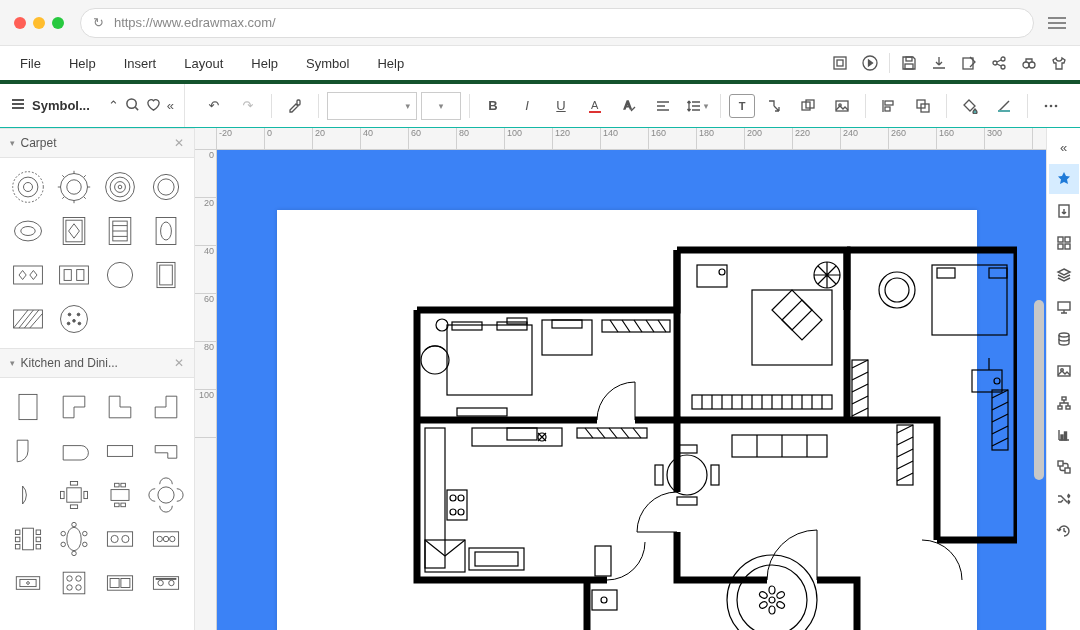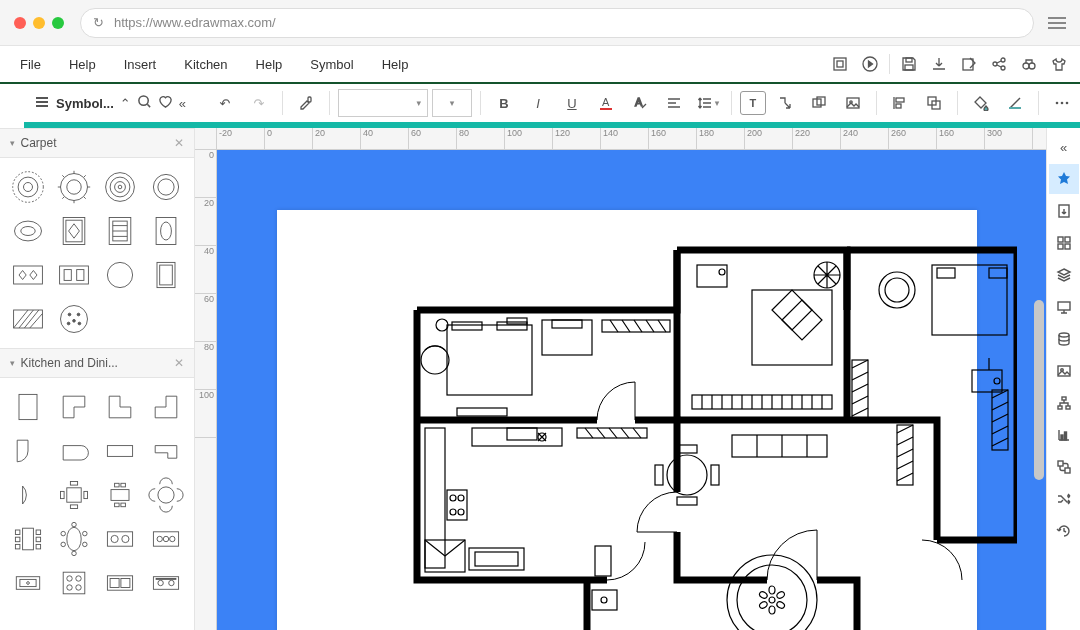--- a/index.html
+++ b/index.html
@@ -10,28 +10,28 @@
 .traffic { display: flex; gap: 7px; margin-right: 16px; }
 .traffic span { width: 12px; height: 12px; border-radius: 50%; display: block; }
 .tl-red { background: #ff5f56; }
 .tl-yellow { background: #ffbd2e; }
 .tl-green { background: #27c93f; }
 .url-bar { flex: 1; height: 30px; background: #fff; border: 1px solid #ddd; border-radius: 15px; display: flex; align-items: center; padding: 0 12px; color: #888; gap: 10px; }
 .hamburger { margin-left: 14px; display: flex; flex-direction: column; gap: 3px; }
 .hamburger span { width: 18px; height: 2px; background: #888; display: block; }
 
 
-.menu-bar { height: 38px; display: flex; align-items: center; padding: 0 6px; border-bottom: 2px solid #14532d; }
+.menu-bar { height: 38px; display: flex; align-items: center; padding: 0 6px; border-bottom: 4px solid #14532d; }
 .menu-item { padding: 6px 14px; cursor: pointer; }
 .menu-spacer { flex: 1; }
 .menu-icon-btn { width: 30px; height: 30px; display: flex; align-items: center; justify-content: center; cursor: pointer; color: #555; }
 .menu-divider { width: 1px; height: 20px; background: #e0e0e0; margin: 0 4px; }
 
 
-.toolbar-row { height: 44px; display: flex; align-items: center; border-bottom: 6px solid #14b8a6; margin-left: 24px; }
+.toolbar-row { height: 44px; display: flex; align-items: center; border-bottom: 1px solid #14b8a6; }
 .side-header { width: 195px; display: flex; align-items: center; gap: 6px; padding: 0 10px; height: 100%; }
 .side-header .lib-label { font-weight: 600; flex: 1; overflow: hidden; text-overflow: ellipsis; white-space: nowrap; }
 .side-header .ic { cursor: pointer; color: #555; }
 .vdiv { width: 1px; height: 100%; background: #e4e4e4; }
 .toolbar { flex: 1; display: flex; align-items: center; gap: 4px; padding: 0 14px; height: 100%; }
 .tool-btn { width: 30px; height: 30px; display: flex; align-items: center; justify-content: center; color: #555; cursor: pointer; border-radius: 3px; }
 .tool-sep { width: 1px; height: 24px; background: #e0e0e0; margin: 0 4px; }
 .tool-select { height: 28px; border: 1px solid #ccc; background: #fff; color: #666; padding: 0 6px; display: flex; align-items: center; justify-content: space-between; font-size: 12px; }
 .tool-select.w90 { width: 90px; }
 .tool-select.w40 { width: 40px; justify-content: center; }
@@ -81,21 +81,21 @@
     <span></span>
       <span></span>
       <span></span>
   </div>
 </div>
 
 <div class="menu-bar">
   <div class="menu-item">File</div>
   <div class="menu-item">Help</div>
   <div class="menu-item">Insert</div>
-  <div class="menu-item">Kitchen</div>
+  <div class="menu-item">Layout</div>
   <div class="menu-item">Help</div>
   <div class="menu-item">Symbol</div>
   <div class="menu-item">Help</div>
   <div class="menu-spacer"></div>
   <div class="menu-icon-btn">
       <svg width="16" height="16" viewBox="0 0 16 16" fill="none" stroke="currentColor" stroke-width="1.3">
         <rect x="2" y="2" width="12" height="12"></rect>
         <rect x="5" y="5" width="6" height="6"></rect>
       </svg>
     </div>

